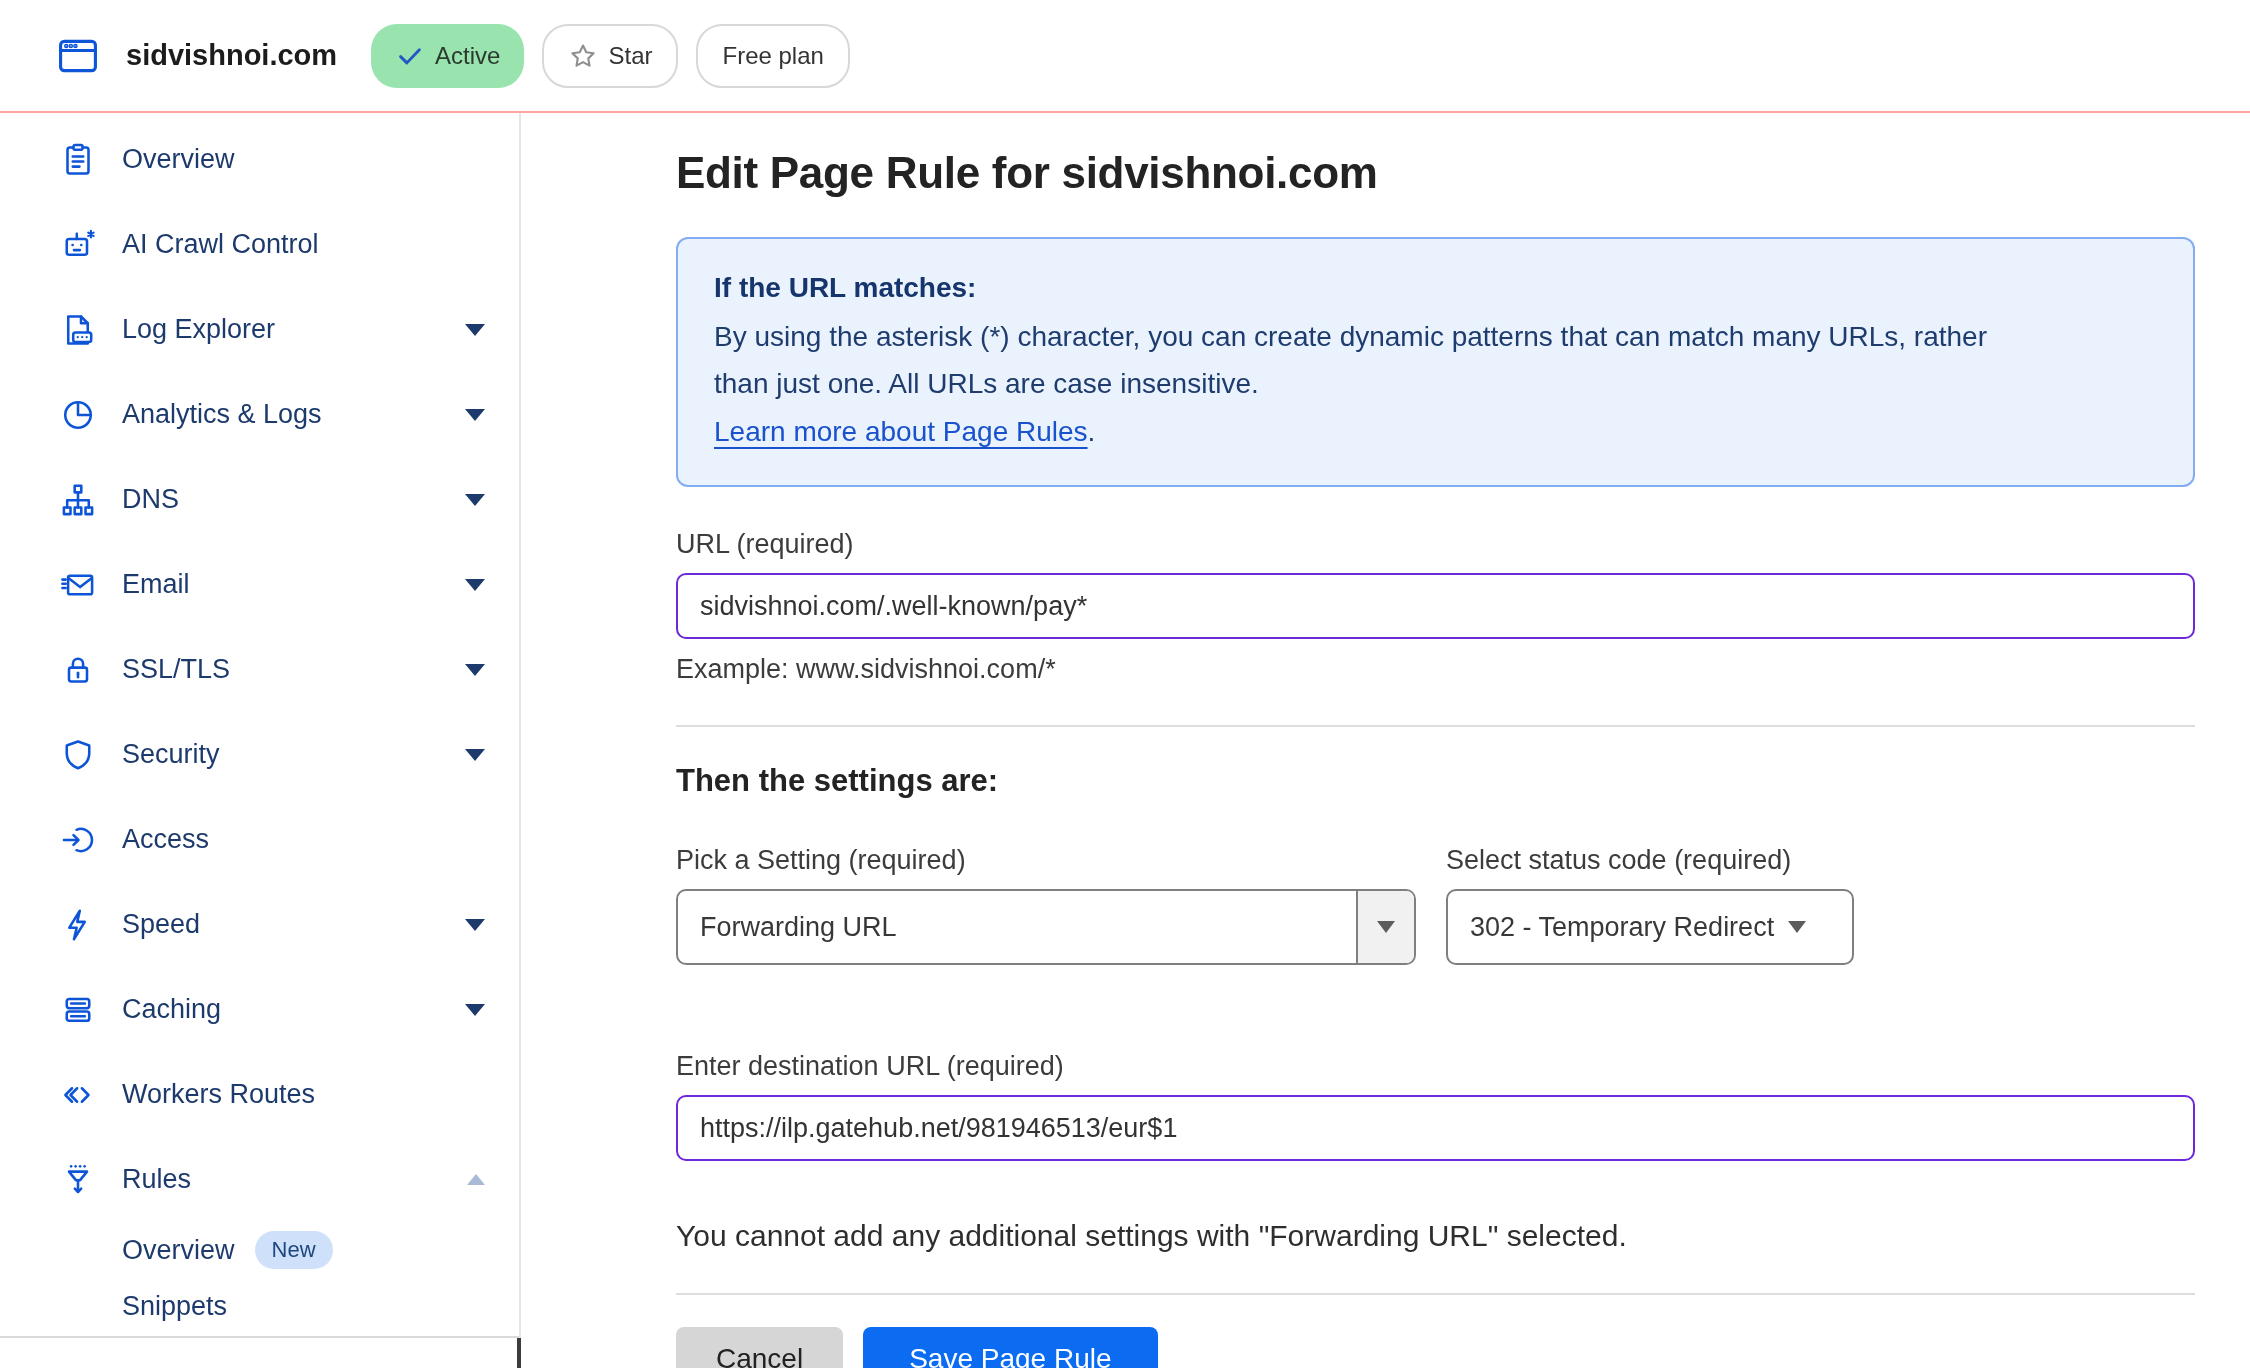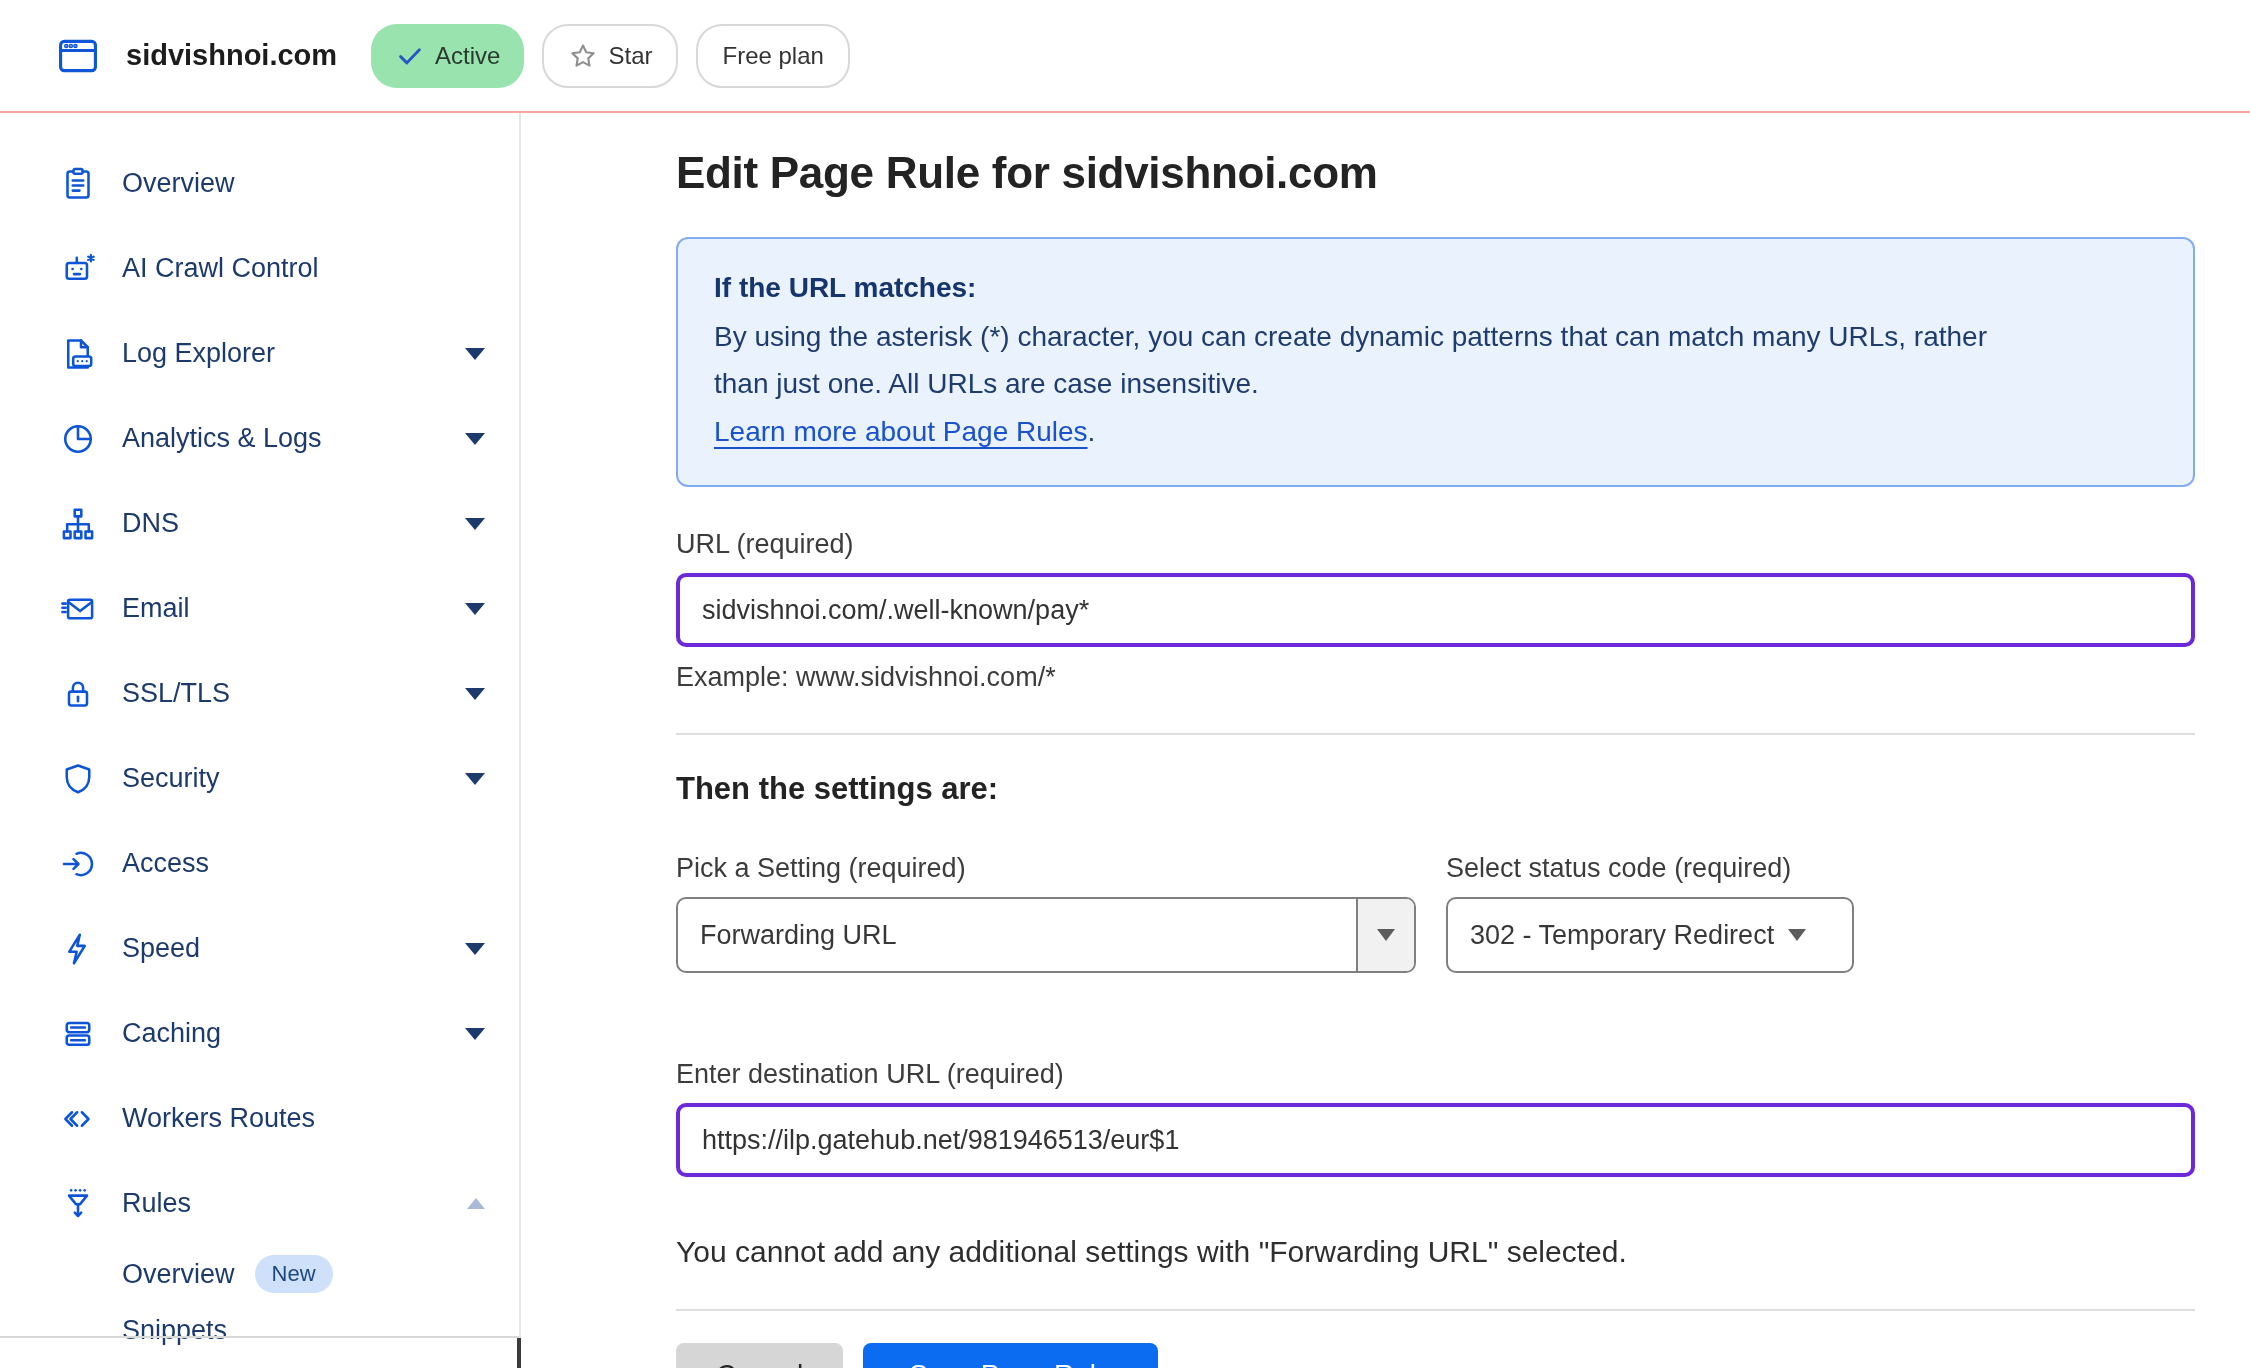--- a/index.html
+++ b/index.html
@@ -15,21 +15,21 @@
   .pill { display:inline-flex; align-items:center; height:64px; border-radius:26px;
     font-size:24px; color:#333; padding:0 24px; margin-left:18px; }
   .pill.active { background:#98e3ae; color:#2b3a2f; margin-left:34px; gap:10px; }
   .pill.ghost { background:#fff; border:2px solid #d8d8d8; gap:10px; }
 
   
   .shell { flex:1; display:flex; min-height:0; }
 
   
   .sidebar { width:521px; flex:0 0 521px; border-right:2px solid #e6e6e6;
-    padding-top:28px; position:relative; }
+    padding-top:4px; position:relative; }
   .nav-item { height:85px; display:flex; align-items:center; padding:0 34px 0 60px; cursor:pointer; }
   .nav-icon { width:36px; height:36px; flex:0 0 36px; color:#0d55d6; }
   .nav-icon svg { width:36px; height:36px; display:block; }
   .nav-label { margin-left:26px; font-size:27px; color:#1d3a6d; }
   .chev { margin-left:auto; width:0; height:0; }
   .chev.down { border-left:10px solid transparent; border-right:10px solid transparent;
     border-top:12px solid #1d3a6d; }
   .chev.up { border-left:9px solid transparent; border-right:9px solid transparent;
     border-bottom:11px solid #a9bad6; }
   .sub-item { height:56px; display:flex; align-items:center; padding-left:122px; cursor:pointer; }
@@ -45,21 +45,21 @@
 
   .infobox { margin-top:34px; background:#eaf2fd; border:2px solid #84acf0; border-radius:12px;
     padding:28px 36px 30px 36px; }
   .infobox .ib-title { font-size:28px; font-weight:700; color:#15356c; line-height:42px; }
   .infobox .ib-body { font-size:28px; color:#1e3c6e; line-height:47px; max-width:1290px; margin-top:4px; }
   .infobox .ib-linkline { font-size:28px; color:#1e3c6e; line-height:47px; margin-top:1px; }
   .infobox a { color:#1952cc; text-decoration:underline; text-underline-offset:6px; cursor:pointer; }
 
   .field-label { font-size:27px; color:#3c3c3c; }
   .lbl-url { margin-top:42px; }
-  .text-input { display:block; width:100%; height:74px; margin-top:13px; border:4px solid #6d28d9;
+  .text-input { display:block; width:100%; height:66px; margin-top:13px; border:2px solid #6d28d9;
     border-radius:10px; padding:0 22px; font-size:27px; color:#333;
     font-family:"Liberation Sans", sans-serif; background:#fff; outline:none; }
   .helper { margin-top:15px; font-size:27px; color:#3c3c3c; }
   .divider { border-top:2px solid #dedede; margin-top:40px; }
 
   .settings-h { margin-top:36px; font-size:31px; font-weight:700; color:#232323; }
 
   .selects-row { display:flex; margin-top:46px; gap:30px; }
   .col-setting { width:740px; flex:0 0 740px; }
   .col-status { width:408px; flex:0 0 408px; }

